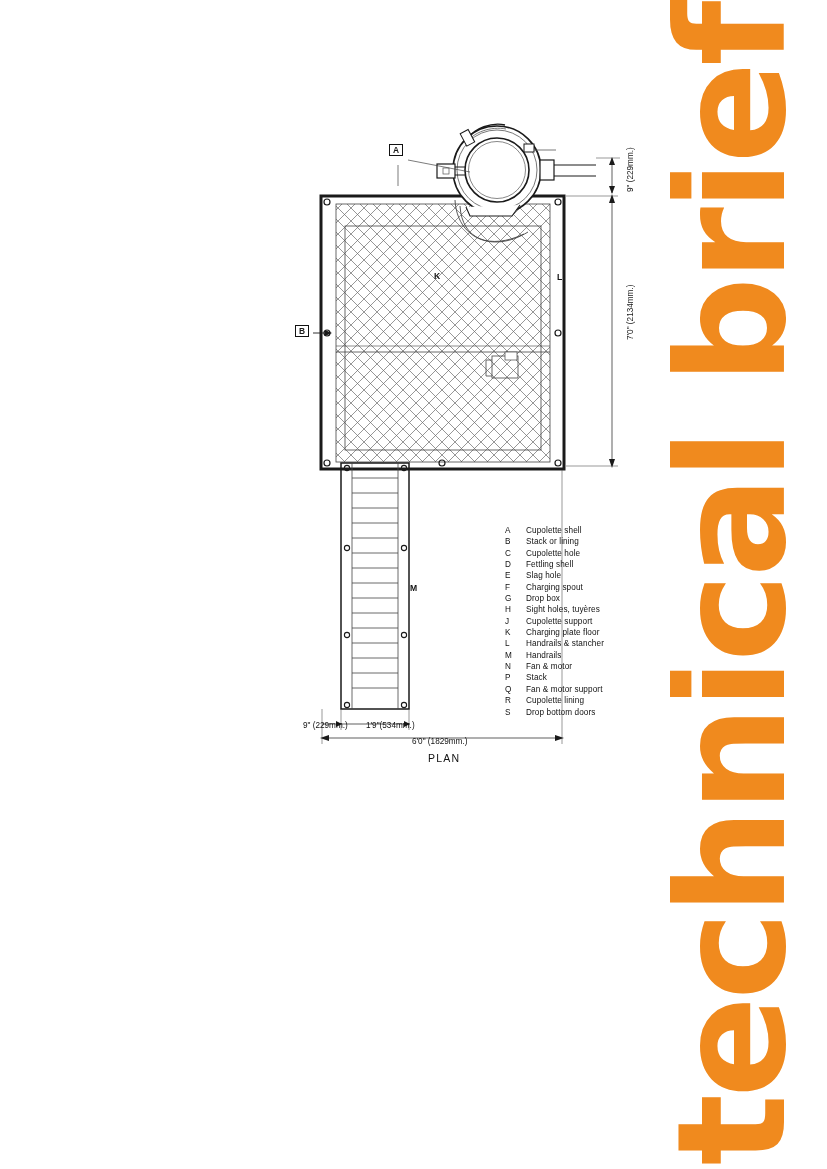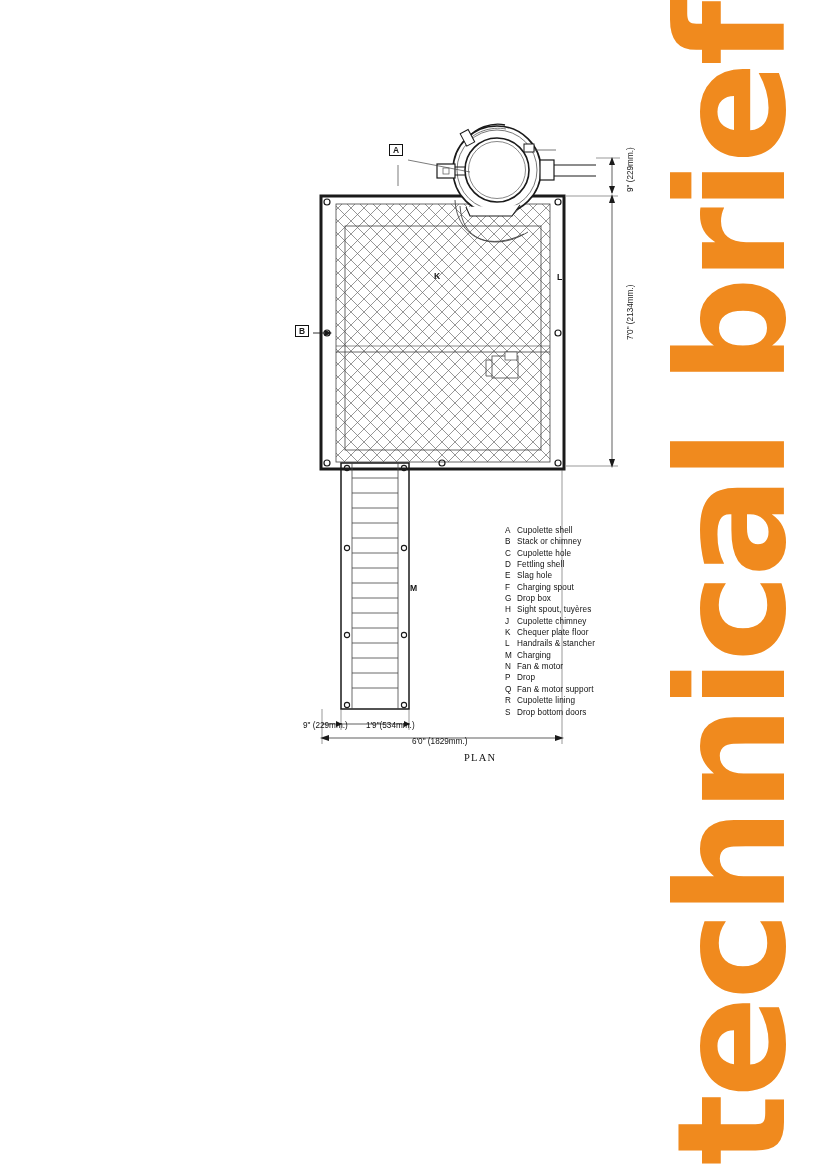--- a/index.html
+++ b/index.html
@@ -64,20 +64,21 @@
   #legend .row {
     display: flex;
     white-space: nowrap;
   }
   #legend .key {
     width: 12px;
     flex: 0 0 12px;
   }
   #legend .desc {
     flex: 1 1 auto;
+    margin-left: 9px;
   }
 
   
   .lbl {
     position: absolute;
     font-size: 8.2px;
     color: #111;
     white-space: nowrap;
   }
   .lbl-bold {
@@ -95,26 +96,25 @@
   }
   .vert {
     position: absolute;
     font-size: 8.2px;
     white-space: nowrap;
     transform-origin: left top;
     transform: rotate(-90deg);
   }
   #plan-caption {
     position: absolute;
-    left: 464px;
+    left: 428px;
     top: 752px;
     font-size: 10.5px;
     letter-spacing: 1.2px;
     color: #111;
-    font-family: Liberation Serif, serif;
   }
 </style>
 </head>
 <body>
 
 <div id="drawing">
 
   <svg width="660" height="1169" viewBox="0 0 660 1169">
     <defs>
       <pattern id="hatch" width="13" height="13" patternUnits="userSpaceOnUse">
@@ -270,21 +270,21 @@
   <div id="plan-caption">PLAN</div>
 </div>
 
 <div id="legend">
   <div class="row">
     <span class="key">A</span>
     <span class="desc">Cupolette shell</span>
   </div>
   <div class="row">
     <span class="key">B</span>
-    <span class="desc">Stack or chimney</span>
+    <span class="desc">Stack or lining</span>
   </div>
   <div class="row">
     <span class="key">C</span>
     <span class="desc">Cupolette hole</span>
   </div>
   <div class="row">
     <span class="key">D</span>
     <span class="desc">Fettling shell</span>
   </div>
   <div class="row">
@@ -294,45 +294,45 @@
   <div class="row">
     <span class="key">F</span>
     <span class="desc">Charging spout</span>
   </div>
   <div class="row">
     <span class="key">G</span>
     <span class="desc">Drop box</span>
   </div>
   <div class="row">
     <span class="key">H</span>
-    <span class="desc">Sight spout, tuyères</span>
+    <span class="desc">Sight holes, tuyères</span>
   </div>
   <div class="row">
     <span class="key">J</span>
-    <span class="desc">Cupolette chimney</span>
+    <span class="desc">Cupolette support</span>
   </div>
   <div class="row">
     <span class="key">K</span>
-    <span class="desc">Chequer plate floor</span>
+    <span class="desc">Charging plate floor</span>
   </div>
   <div class="row">
     <span class="key">L</span>
     <span class="desc">Handrails &amp; stancher</span>
   </div>
   <div class="row">
     <span class="key">M</span>
-    <span class="desc">Charging</span>
+    <span class="desc">Handrails</span>
   </div>
   <div class="row">
     <span class="key">N</span>
     <span class="desc">Fan &amp; motor</span>
   </div>
   <div class="row">
     <span class="key">P</span>
-    <span class="desc">Drop</span>
+    <span class="desc">Stack</span>
   </div>
   <div class="row">
     <span class="key">Q</span>
     <span class="desc">Fan &amp; motor support</span>
   </div>
   <div class="row">
     <span class="key">R</span>
     <span class="desc">Cupolette  lining</span>
   </div>
   <div class="row">

